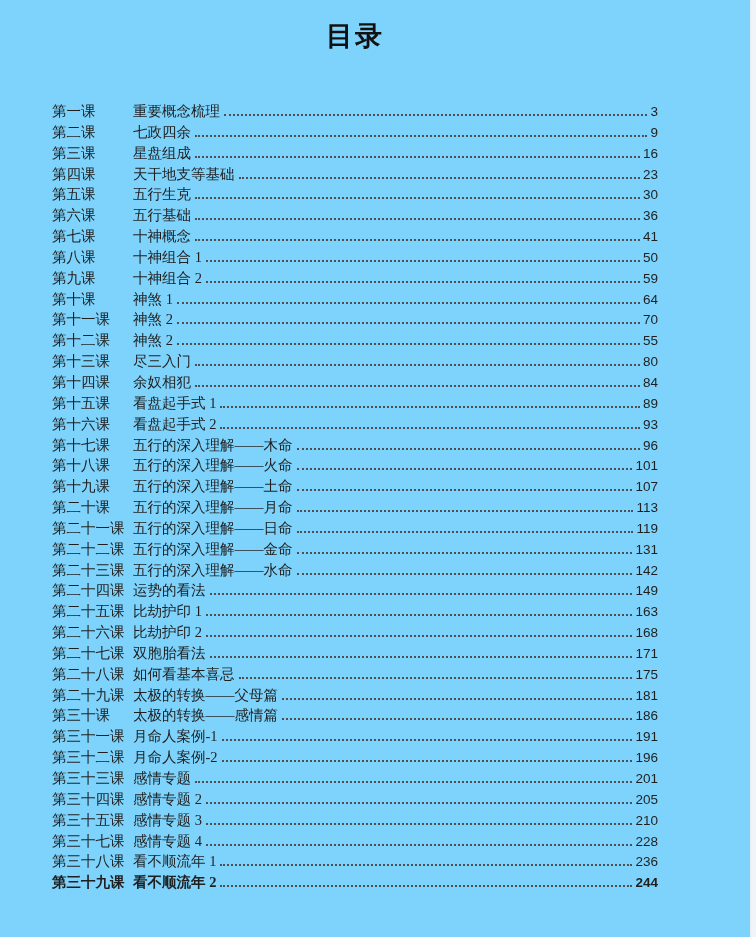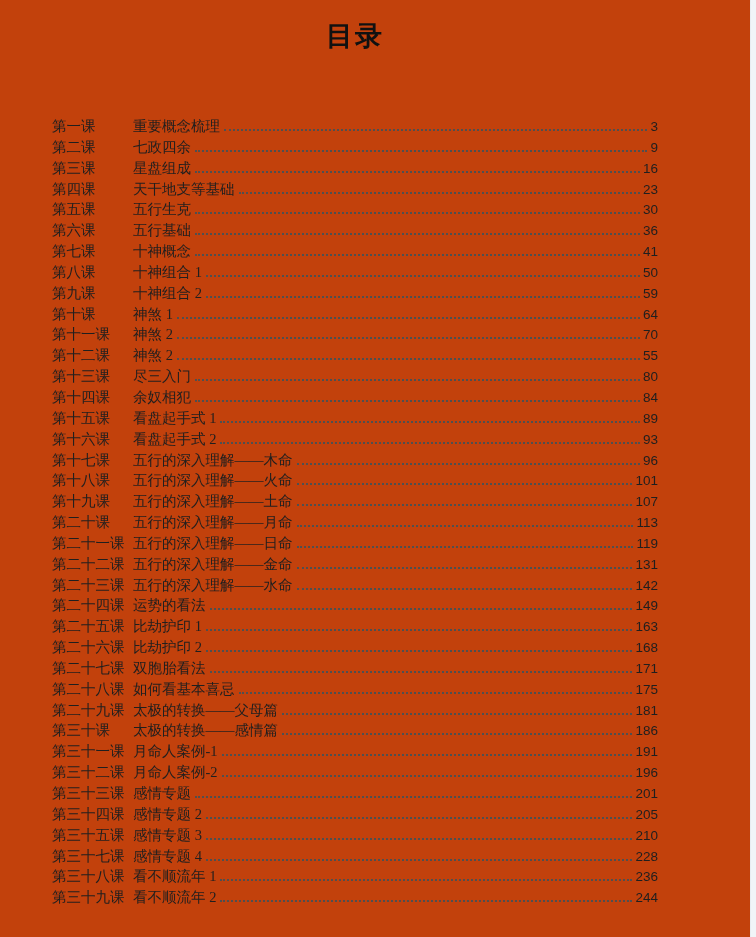--- a/index.html
+++ b/index.html
@@ -4,21 +4,21 @@
 <style>
   html, body {
     margin: 0;
     padding: 0;
     background: #ffffff;
   }
   .page {
     position: relative;
     width: 756px;
     height: 937px;
-    background: #c2410c;
+    background: #7dd3fc;
     overflow: hidden;
     font-family: "Liberation Serif", "DejaVu Serif", serif;
     color: #1f1f1f;
   }
   .edge-strip {
     position: absolute;
     top: 0;
     right: 0;
     width: 6px;
     height: 100%;
@@ -37,32 +37,31 @@
     font-size: 27px;
     line-height: 32px;
     color: #111111;
     letter-spacing: 2px;
   }
   .toc {
     position: absolute;
     top: 101px;
     left: 52px;
     width: 606px;
-    margin-top: 15px;
   }
   .toc-row {
     display: flex;
     align-items: baseline;
     height: 20.85px;
     font-size: 14.5px;
     line-height: 20.85px;
     white-space: nowrap;
   }
   .toc-row.bold {
-    font-weight: 400;
+    font-weight: 700;
   }
   .lesson {
     flex: 0 0 81px;
     width: 81px;
   }
   .entry-title {
     flex: 0 0 auto;
     padding-right: 2px;
   }
   .leader {

